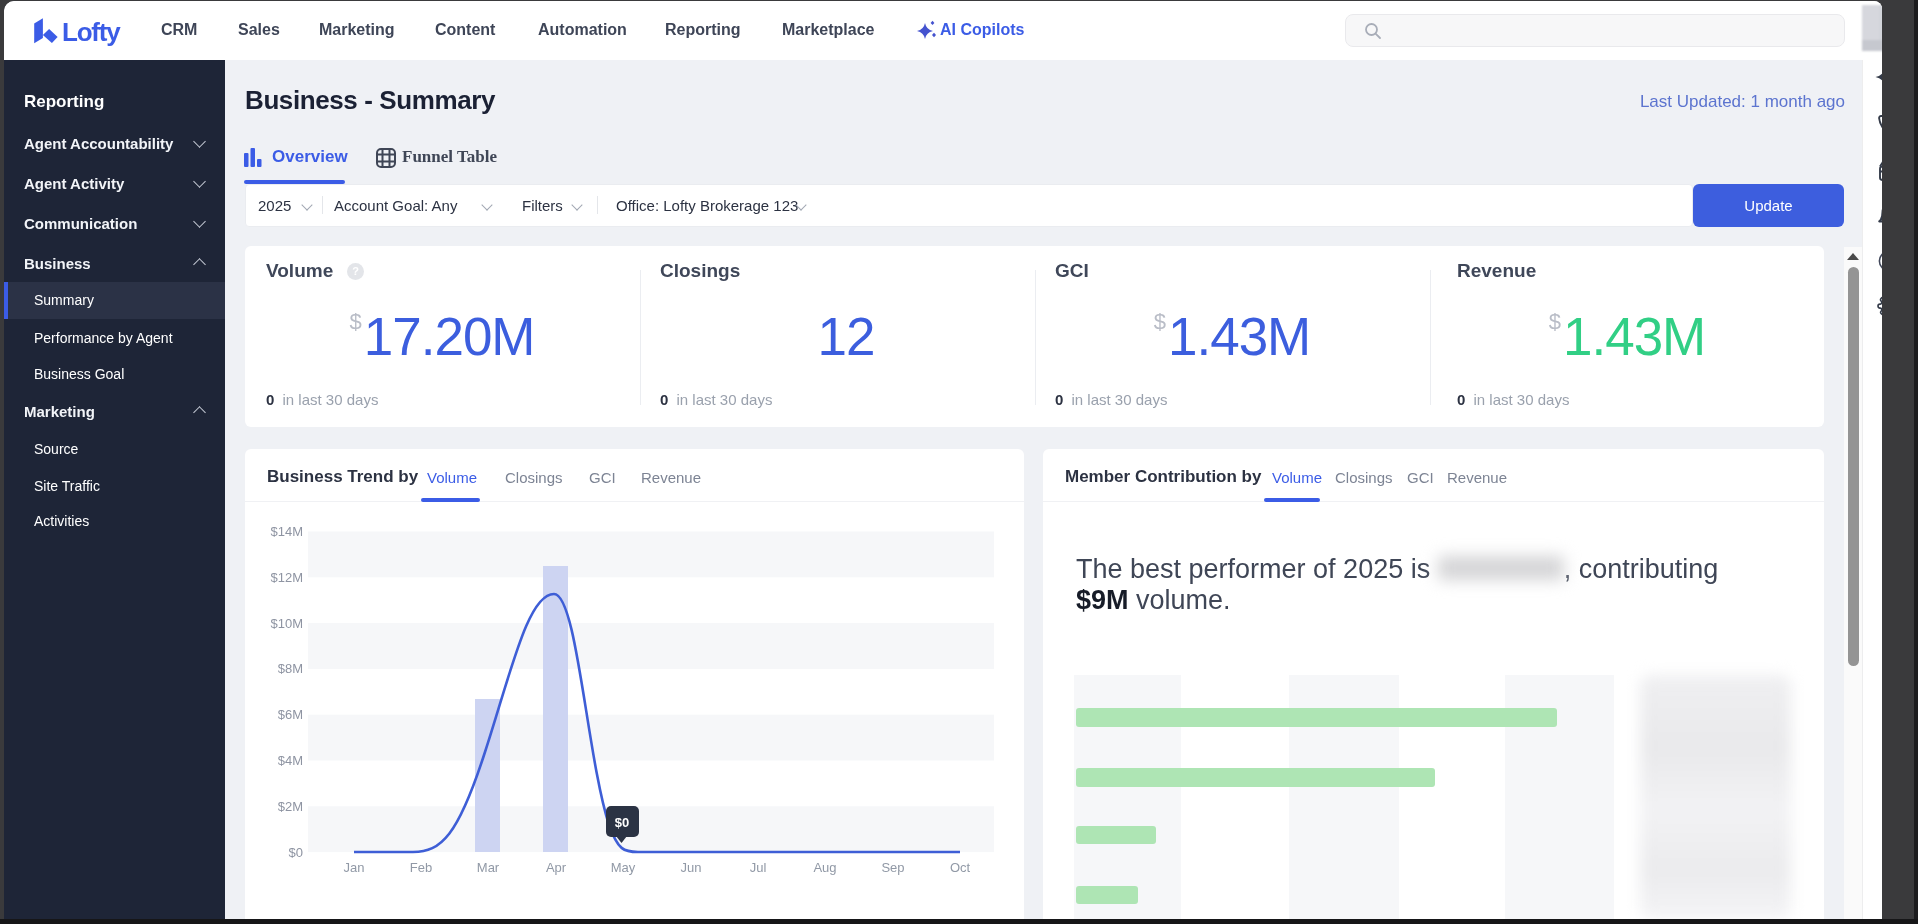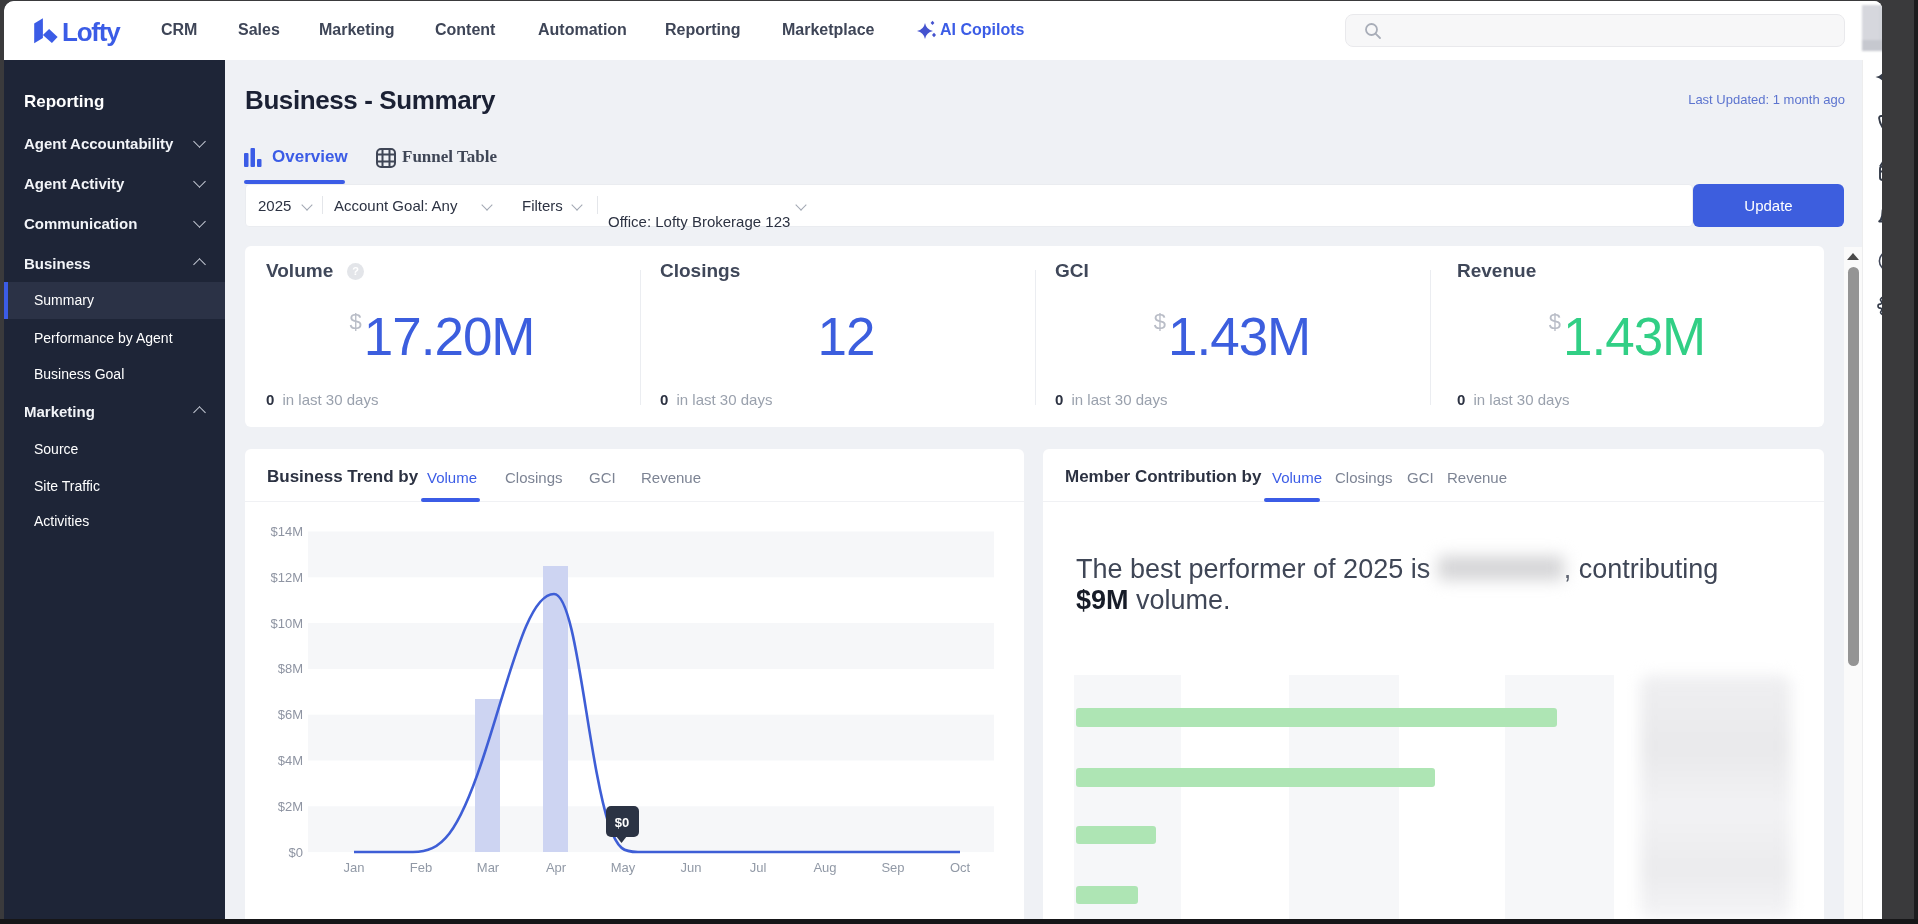--- a/index.html
+++ b/index.html
@@ -31,21 +31,21 @@
   
   #rail { position:absolute; left:1858px; top:59px; width:52px; height:859px; background:#ffffff; border-left:1px solid #ededee; }
   #bellbadge { position:absolute; left:30px; top:137px; width:22px; height:15px; background:#f14e4e; border-radius:8px; color:#fff; font-size:10px; font-weight:700; text-align:center; line-height:15px; }
   
   #sbtrack { position:absolute; left:1840px; top:246px; width:18px; height:672px; background:#fafafa; }
   #sbthumb { position:absolute; left:1844px; top:266px; width:11px; height:399px; background:#949494; border-radius:6px; }
   #sbarrow { position:absolute; left:1843px; top:252px; width:0; height:0; border-left:6px solid transparent; border-right:6px solid transparent; border-bottom:7px solid #4a4a4a; }
   
   #main { position:absolute; left:221px; top:59px; width:1619px; height:859px; }
   #title { position:absolute; left:20px; top:25px; font-size:26px; font-weight:700; color:#1b2134; letter-spacing:-0.4px; }
-  #lastupd { position:absolute; left:1320px; top:32px; width:300px; text-align:right; font-size:13px; color:#5c74cf; }
+  #lastupd { position:absolute; left:1320px; top:32px; width:300px; text-align:right; font-size:17px; color:#5c74cf; }
   .tabtxt { position:absolute; top:87px; font-size:17px; font-weight:600; }
   #tabline { position:absolute; left:19px; top:120px; width:101px; height:4px; background:#3b5ce6; border-radius:2px; }
   #filterbar { position:absolute; left:20px; top:124px; width:1448px; height:43px; background:#ffffff; border:1px solid #eaecf0; border-radius:4px; }
   .ftxt { position:absolute; top:137px; font-size:15px; color:#2c3242; }
   .fdiv { position:absolute; top:136px; width:1px; height:18px; background:#e4e6ea; }
   .fchev { position:absolute; width:8px; height:8px; border-right:1.5px solid #a2a8b3; border-bottom:1.5px solid #a2a8b3; transform:rotate(45deg); top:141px; }
   #updbtn { position:absolute; left:1468px; top:124px; width:151px; height:43px; background:#3d5ede; border-radius:6px; color:#ffffff; font-size:15px; font-weight:500; text-align:center; line-height:43px; }
   
   #stats { position:absolute; left:20px; top:186px; width:1579px; height:181px; background:#ffffff; border-radius:6px; }
   .statdiv { position:absolute; top:24px; width:1px; height:135px; background:#ebedf1; }
@@ -145,21 +145,21 @@
 
     <div id="filterbar"></div>
     <span class="ftxt" style="left:33px;">2025</span>
     <div class="fchev" style="left:78px;"></div>
     <div class="fdiv" style="left:97px;"></div>
     <span class="ftxt" style="left:109px;">Account Goal: Any</span>
     <div class="fchev" style="left:258px;"></div>
     <span class="ftxt" style="left:297px;">Filters</span>
     <div class="fchev" style="left:348px;"></div>
     <div class="fdiv" style="left:372px;"></div>
-    <span class="ftxt" style="left:383px;margin-top:16px;">Office: Lofty Brokerage 123</span>
+    <span class="ftxt" style="left:391px;">Office: Lofty Brokerage 123</span>
     <div class="fchev" style="left:572px;"></div>
     <div id="updbtn">Update</div>
 
     <div id="stats">
       <div class="statdiv" style="left:395px;"></div>
       <div class="statdiv" style="left:790px;"></div>
       <div class="statdiv" style="left:1185px;"></div>
       <div class="stathead" style="left:21px;">Volume</div>
       <div id="qmark">?</div>
       <div class="stathead" style="left:415px;">Closings</div>

